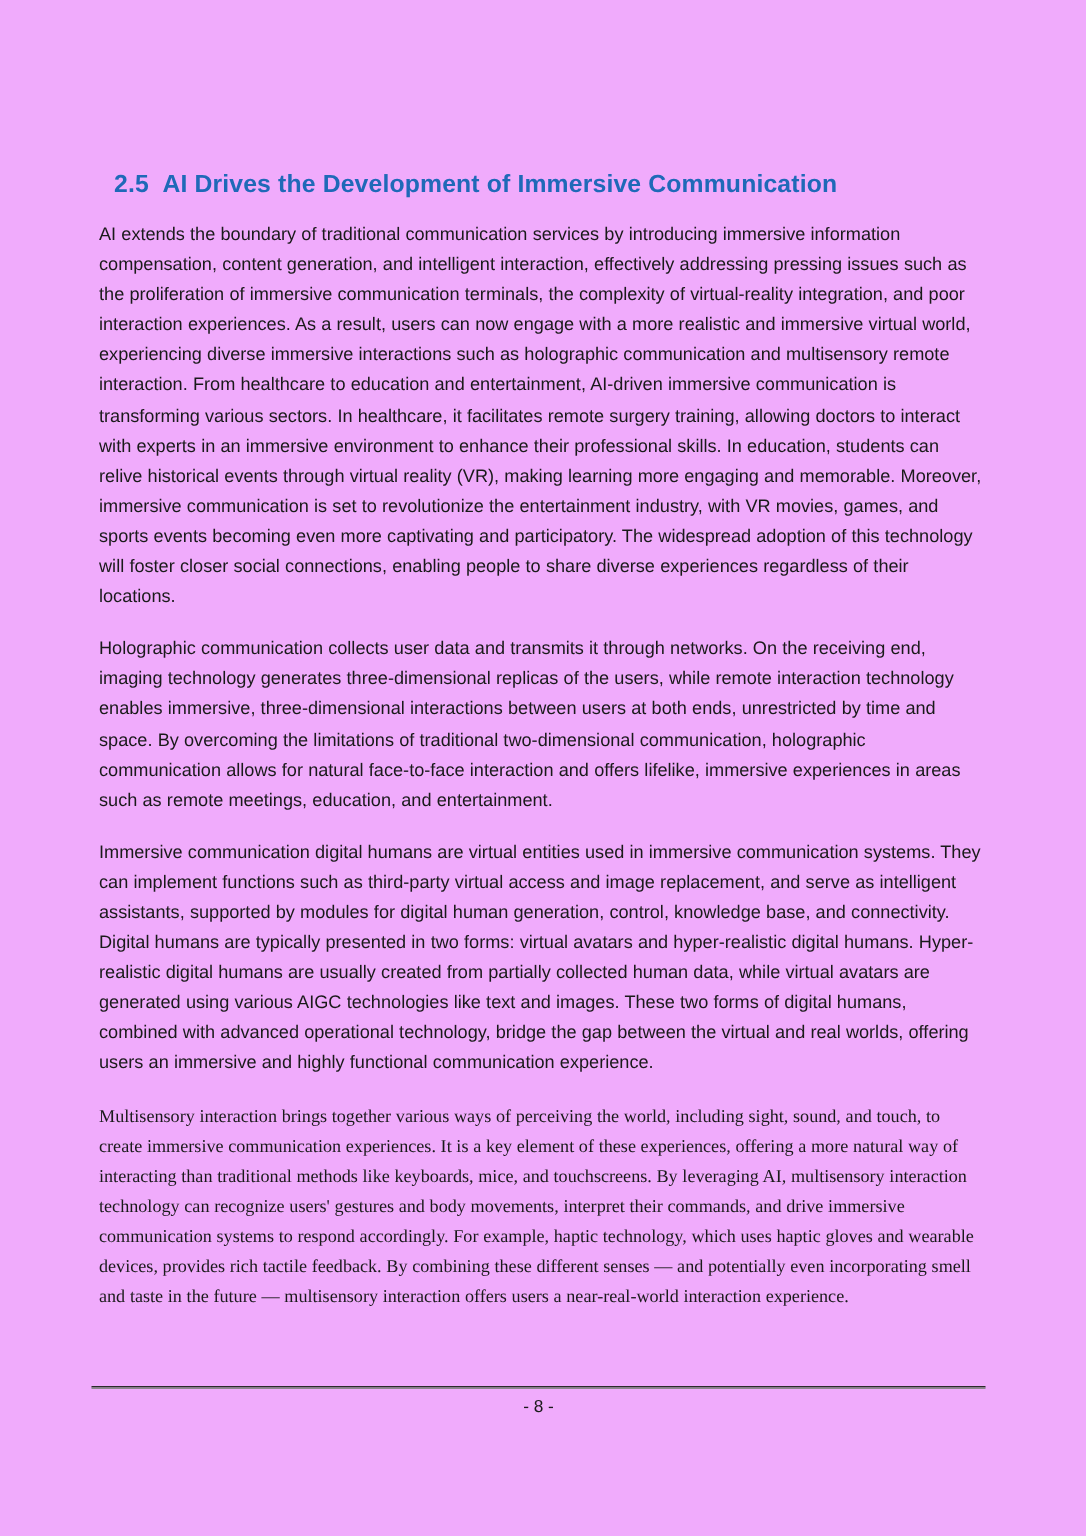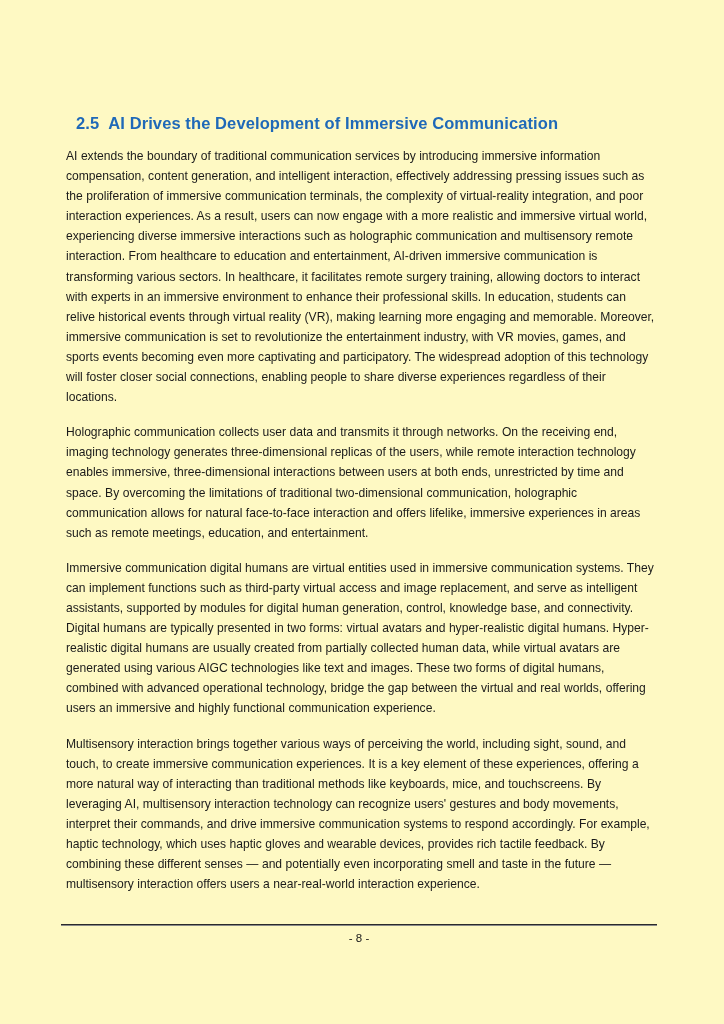--- a/index.html
+++ b/index.html
@@ -13,21 +13,21 @@
     position: relative;
     font-family: "Liberation Sans", sans-serif;
     -webkit-font-smoothing: antialiased;
   }
   .page {
     position: absolute;
     left: 0;
     top: 0;
     width: 724px;
     height: 1024px;
-    background: #fef9c3;
+    background: #f0abfc;
     overflow: hidden;
   }
   .content {
     position: absolute;
     left: 66px;
     top: 0;
     width: 590px;
   }
   .section-heading {
     position: absolute;
@@ -52,20 +52,21 @@
   p.para {
     margin: 15px 0 9px 0;
     font-size: 12.1px;
     line-height: 20.1px;
     color: #1a1a1a;
     text-align: left;
     word-spacing: 0.1px;
   }
   p.para:last-child {
     margin-bottom: 0;
+    font-family: Liberation Serif, serif;
   }
   .footer {
     position: absolute;
     left: 61px;
     top: 924px;
     width: 596px;
   }
   .footer-rule {
     width: 100%;
     height: 0;

